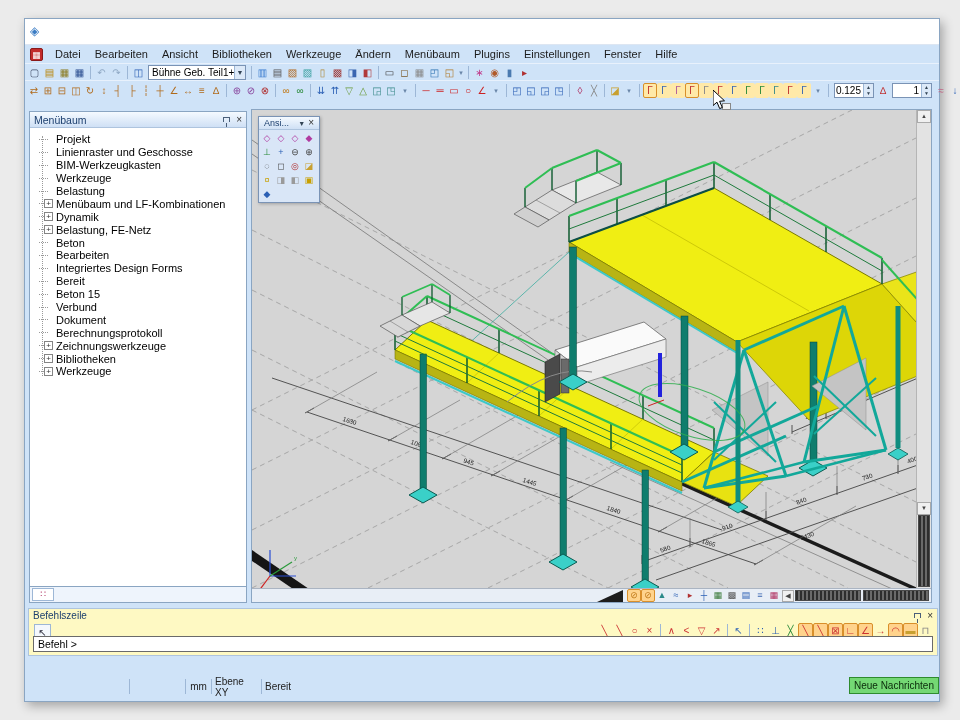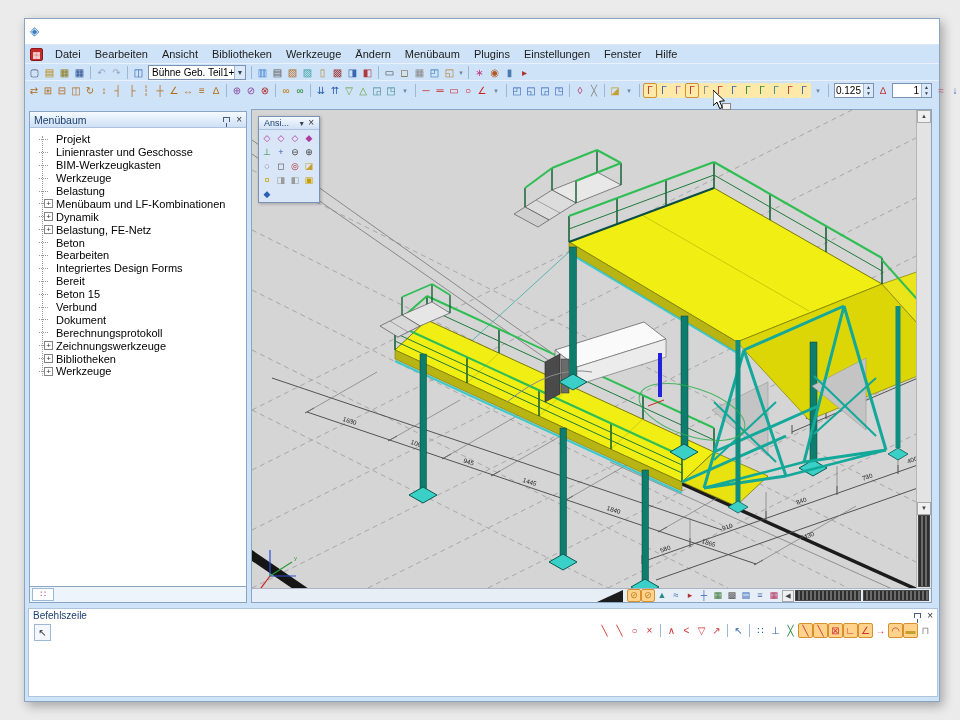--- a/index.html
+++ b/index.html
@@ -75,21 +75,21 @@
   
   #vstrip{position:absolute;left:0;bottom:0;width:679px;height:14px;background:#e8eef6;
     border-top:1px solid #aab4c2;display:flex;align-items:center;}
   #vstrip .grow{flex:1;}
   #vstrip .tbi{width:14px;height:13px;font-size:9px;}
   .wedge{width:0;height:0;border-top:12px solid transparent;border-right:26px solid #1d1d1d;margin-right:4px;}
   .hbtn{width:12px;height:12px;background:#f0f0f0;border:1px solid #aaa;font-size:7px;line-height:10px;
     text-align:center;color:#444;margin:0 1px;}
   .hthumb{width:66px;height:11px;margin-right:2px;}
   
-  #cmd{position:absolute;left:3px;top:589px;width:910px;height:89px;background:#ffffff;border:1px solid #aec4de;}
+  #cmd{position:absolute;left:3px;top:589px;width:910px;height:48px;background:#fef9c3;border:1px solid #aec4de;}
   #cmd .ctitle{height:13px;font-size:10px;color:#1c3f6e;display:flex;align-items:center;padding:0 4px;}
   #cursorbtn{position:absolute;left:5px;top:15px;width:17px;height:17px;background:#f4f8fd;
     border:1px solid #9db7d6;font-size:10px;text-align:center;line-height:15px;color:#223;}
   #snaprow{position:absolute;right:4px;top:14px;display:flex;align-items:center;}
   #snaprow .tbi{width:15px;height:15px;font-size:10px;}
   #cmdinput{position:absolute;left:4px;right:4px;bottom:3px;height:16px;background:#fff;
     border:1px solid #6a6a6a;font-size:10.5px;padding:0 4px;color:#000;font-family:"Liberation Sans",sans-serif;}
   
   #status{position:absolute;left:3px;top:660px;width:910px;height:15px;background:#cfe3f8;
     display:flex;align-items:center;font-size:10px;color:#222;}
@@ -657,20 +657,29 @@
         <span class="tbi hl" style="color: rgb(204, 51, 51);">╲</span>
         <span class="tbi hl" style="color: rgb(204, 51, 51);">╲</span>
         <span class="tbi hl" style="color: rgb(204, 51, 51);">⊠</span>
         <span class="tbi hl" style="color: rgb(204, 51, 51);">∟</span>
         <span class="tbi hl" style="color: rgb(204, 51, 51);">∠</span>
         <span class="tbi" style="color: rgb(204, 51, 51);">→</span>
         <span class="tbi hl" style="color: rgb(204, 51, 51);">◠</span>
         <span class="tbi hl" style="color: rgb(200, 160, 48);">▬</span>
         <span class="tbi" style="color: rgb(136, 136, 136);">⊓</span>
       </div>
+    <input id="cmdinput" readonly="" value="Befehl &gt;" style="">
   </div>
 
+  <div id="status">
+    <span class="cell" style="width:102px"></span>
+    <span class="cell" style="width:56px"></span>
+    <span class="cell" style="width:26px">mm</span>
+    <span class="cell" style="width:50px">Ebene XY</span>
+    <span class="cell" style="flex:1;justify-content:flex-start;border-right:none">Bereit</span>
+    <span id="badge">Neue Nachrichten</span>
+  </div>
 </div>
 
 <svg id="cursor" width="13" height="20" viewBox="0 0 13 20">
   <polygon points="0,0 0,15.5 4,12.2 6.7,18.6 9.3,17.5 6.6,11.3 11.5,10.8" fill="#fff" stroke="#000" stroke-width="1"></polygon>
 </svg>
 <div id="dragbox"></div>
 
 </body></html>

